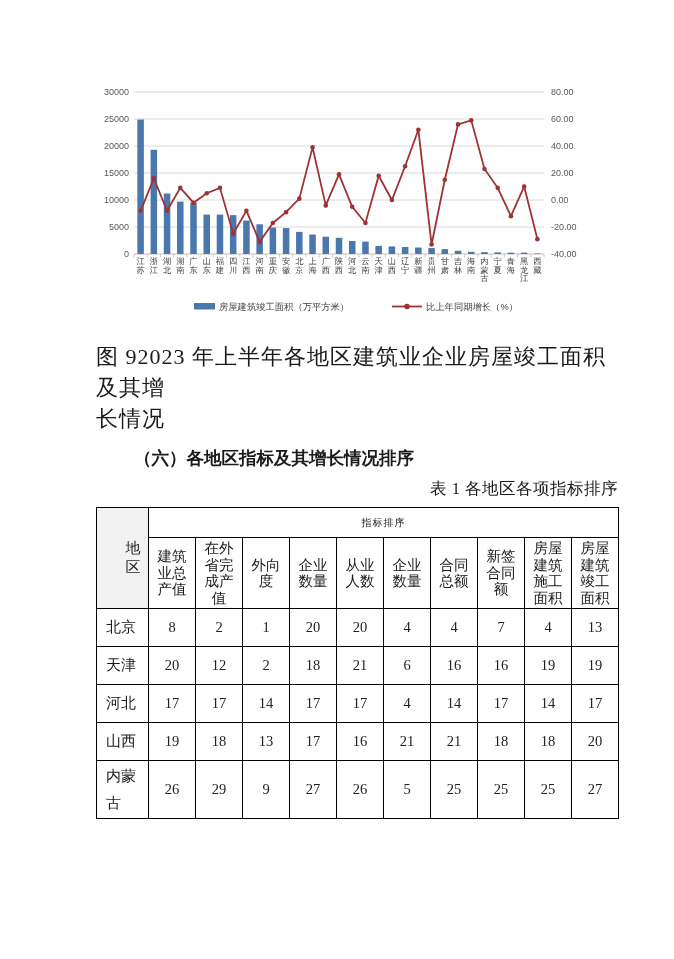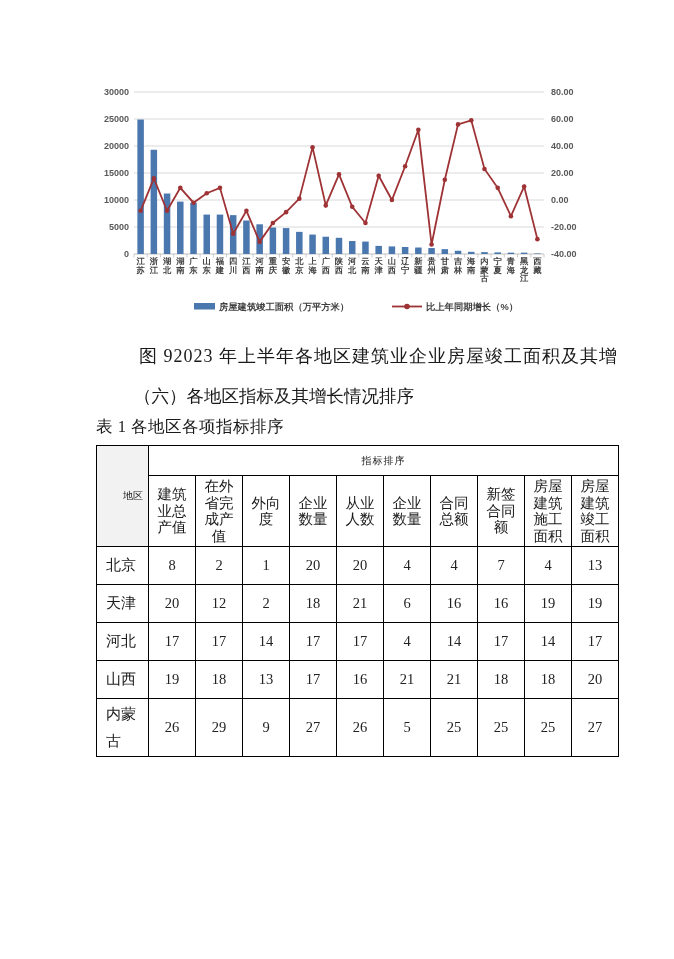--- a/index.html
+++ b/index.html
@@ -1,31 +1,31 @@
 <!DOCTYPE html>
 <html><head>
 <meta charset="utf-8">
 <style>
   html,body{margin:0;padding:0;}
   body{
     width:674px;height:959px;background:#ffffff;overflow:hidden;
     font-family:"Liberation Serif","DejaVu Serif",serif;color:#1a1a1a;
   }
-  .chart-wrap{margin:82px 0 0 84px;width:510px;font-weight:bold;}
+  .chart-wrap{margin:82px 0 0 84px;width:510px;}
   #chart-svg text{font-family:"Liberation Sans","DejaVu Sans",sans-serif;}
   .content{margin-left:96px;width:522px;}
-  .fig-caption{margin-top:17px;text-align:right;font-size:18px;line-height:31px;letter-spacing:1px;}
-  .heading{margin-top:12px;padding-left:38px;font-weight:normal;font-size:17.5px;line-height:24px;}
+  .fig-caption{margin-top:17px;text-align:left;font-size:22px;line-height:31px;letter-spacing:1px;}
+  .heading{margin-top:12px;padding-left:38px;font-weight:bold;font-size:17.5px;line-height:24px;}
   .para{margin-top:4px;font-size:17.5px;line-height:37px;}
   .para .l1{text-align:justify;text-align-last:justify;text-indent:37px;}
-  .table-caption{margin-top:8px;font-size:16.5px;text-align:left;letter-spacing:0.5px;}
+  .table-caption{margin-top:8px;font-size:16.5px;text-align:right;letter-spacing:0.5px;}
   table{border-collapse:collapse;table-layout:fixed;width:522px;margin-top:7px;}
   th,td{border:1px solid #000;font-weight:normal;text-align:center;vertical-align:middle;
         padding:1px 3px;box-sizing:border-box;}
-  th.corner{background:#f2f2f2;font-size:10px;padding-left:24px;}
+  th.corner{background:#f2f2f2;font-size:15px;padding-left:24px;}
   th.group{height:30px;font-size:10px;letter-spacing:1px;}
   th.colhead{height:70px;font-size:14.5px;line-height:16.5px;word-break:break-all;padding:2px 5px;}
   tbody th.region{font-size:15px;text-align:left;padding-left:9px;word-break:break-all;line-height:27px;}
   td{font-size:14.5px;color:#222222;}
   tbody tr{height:38px;}
   tbody tr:last-child{height:58px;}
 </style>
 </head>
 <body>
 
@@ -192,20 +192,21 @@
         <line x1="308" y1="224.5" x2="338" y2="224.5" stroke="#9e3234" stroke-width="1.8"></line>
         <circle cx="323" cy="224.5" r="2.8" fill="#9e3234"></circle>
         <text x="342" y="228" font-size="9.3" fill="#404040">比上年同期增长（%）</text>
       </g>
     </svg>
 </div>
 
 <div class="content">
   <div class="fig-caption">
     <div>图 92023 年上半年各地区建筑业企业房屋竣工面积及其增</div>
+    <div>长情况</div>
   </div>
 
   <div class="heading">（六）各地区指标及其增长情况排序</div>
 
   <div class="para">
   </div>
 
   <div class="table-caption">表 1 各地区各项指标排序</div>
 
   <table id="rank-table">

